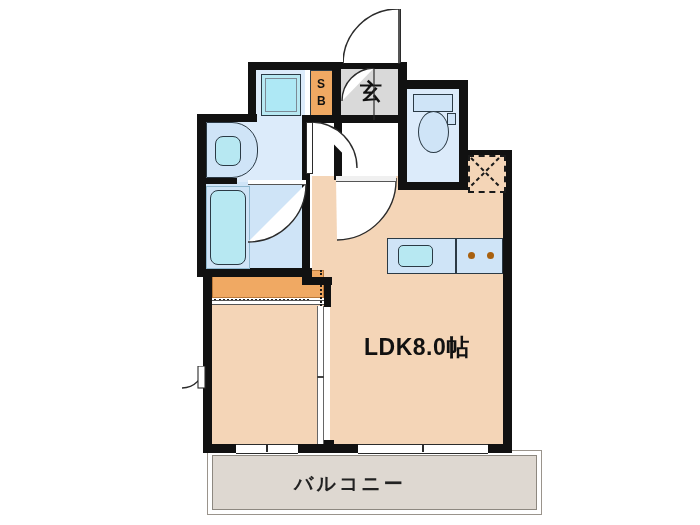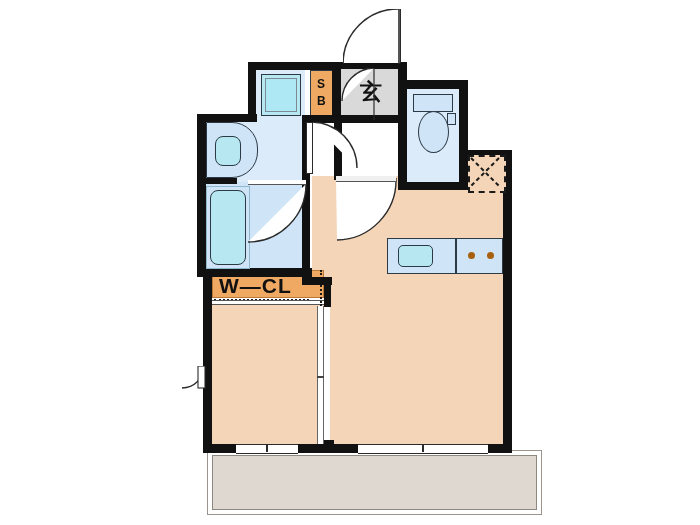--- a/index.html
+++ b/index.html
@@ -51,20 +51,21 @@
   
   .burner{position:absolute;border-radius:50%;background:#a8600f;}
 </style>
 </head>
 <body>
 
 <div id="plan">
 
   <div class="ab balcony" style="left:212px;top:455px;width:325px;height:55px;border:1px solid #8d8880;"></div>
   <div class="ab" style="left:207px;top:450px;width:335px;height:65px;border:1.5px solid #9a948c;"></div>
+  <div class="lbl lbl-bal" style="left:294px;top:471px;">バルコニー</div>
 
   <div class="ab floor" style="left:330px;top:176px;width:180px;height:272px;"></div>
 
   <div class="ab floor" style="left:462px;top:150px;width:48px;height:30px;"></div>
 
   <div class="ab floor" style="left:312px;top:176px;width:24px;height:110px;"></div>
 
   <div class="ab floor" style="left:212px;top:300px;width:112px;height:148px;"></div>
 
   <div class="ab wet" style="left:205px;top:120px;width:100px;height:62px;"></div>
@@ -76,21 +77,20 @@
   <div class="ab wet" style="left:407px;top:88px;width:56px;height:96px;"></div>
 
   <div class="ab genkan" style="left:340px;top:68px;width:62px;height:54px;"></div>
   <div class="lbl lbl-gen" style="left:360px;top:77px;">玄</div>
 
   <div class="ab sb ol" style="left:310px;top:70px;width:23px;height:50px;"></div>
   <div class="lbl lbl-sb" style="left:317px;top:78px;">S</div>
   <div class="lbl lbl-sb" style="left:317px;top:95px;">B</div>
 
   <div class="ab closet" style="left:212px;top:270px;width:112px;height:28px;border:1px solid #b9783a;"></div>
-  <div class="lbl lbl-wcl" style="left:219px;top:274px;">W—CL</div>
 
   <div class="dots" style="left:214px;top:299px;width:95px;"></div>
   <div class="ab" style="left:212px;top:300px;width:112px;height:5px;background:#ffffff;border-top:1px solid #555;border-bottom:1px solid #555;"></div>
 
   <div class="dotsv" style="left:320px;top:270px;height:36px;"></div>
   <div class="ab" style="left:317px;top:306px;width:7px;height:142px;background:#ffffff;border-left:1px solid #666;border-right:1px solid #666;"></div>
   <div class="ab" style="left:317px;top:376px;width:7px;height:2px;background:#444;"></div>
 
   <div class="ab wall" style="left:197px;top:114px;width:9px;height:162px;"></div>
 
@@ -187,14 +187,15 @@
     <path d="M 22 0 A 22 22 0 0 1 0 22" fill="#ffffff" stroke="#2b2b2b" stroke-width="1.3"></path>
     <rect x="16" y="0" width="7" height="22" fill="#ffffff" stroke="#2b2b2b" stroke-width="1.1"></rect>
   </svg>
 
   <div class="win" style="left:236px;top:444px;width:62px;height:8px;"></div>
   <div class="winmid" style="left:266px;top:444px;width:2px;height:8px;"></div>
 
   <div class="win" style="left:358px;top:444px;width:130px;height:8px;"></div>
   <div class="winmid" style="left:422px;top:444px;width:2px;height:8px;"></div>
 
+  <div class="lbl lbl-ldk" style="left:364px;top:332px;">LDK8.0帖</div>
 
 </div>
 
 </body></html>

